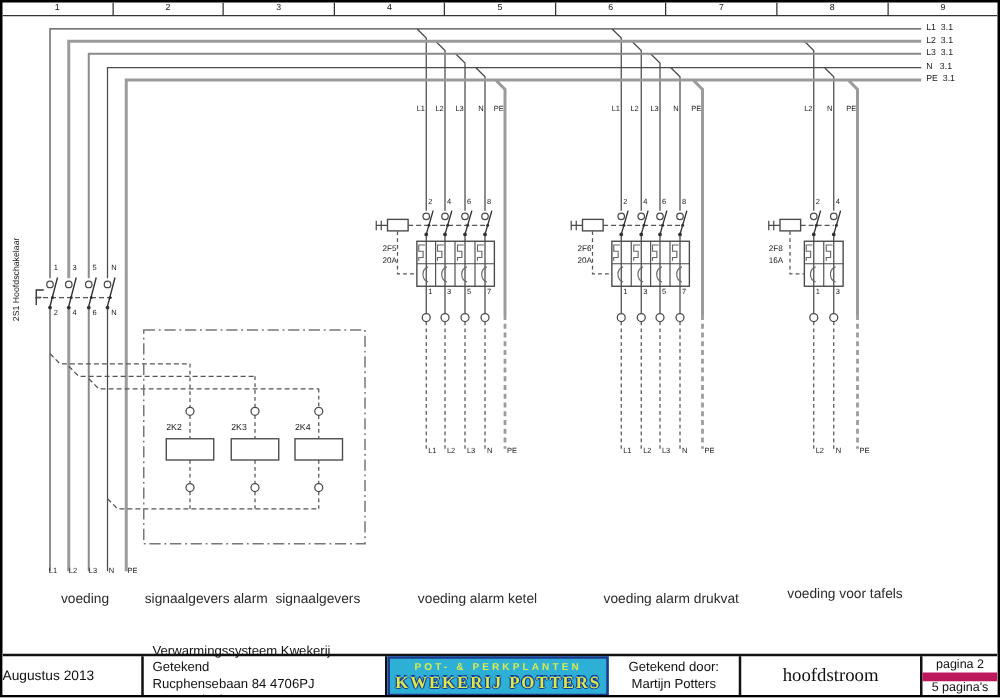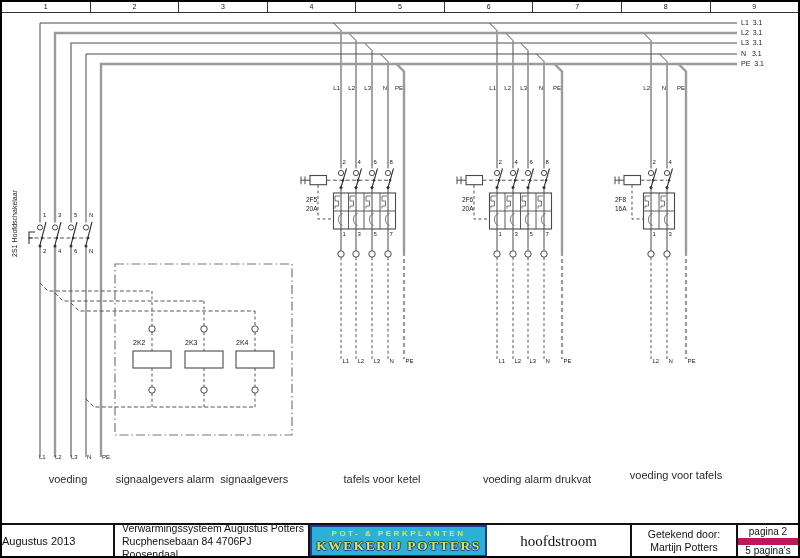--- a/index.html
+++ b/index.html
@@ -241,21 +241,21 @@
   <span class="al t65" style="left:304px;top:204px">20A</span>
   <span class="al t6" style="left:340.5px;top:229px">1</span>
   <span class="al t6" style="left:355.5px;top:229px">3</span>
   <span class="al t6" style="left:371.5px;top:229px">5</span>
   <span class="al t6" style="left:387.5px;top:229px">7</span>
   <span class="al t6" style="left:340.5px;top:356px">L1</span>
   <span class="al t6" style="left:355.5px;top:356px">L2</span>
   <span class="al t6" style="left:371.5px;top:356px">L3</span>
   <span class="al t6" style="left:387.5px;top:356px">N</span>
   <span class="al t6" style="left:403.5px;top:356px">PE</span>
-  <span class="al cap" style="left:300px;width:160px;top:472px">tafels voor ketel</span>
+  <span class="al cap" style="left:300px;width:160px;top:472px">voeding alarm ketel</span>
 
   <span class="al t6 wr" style="left:480px;top:83px">L1</span>
   <span class="al t6 wr" style="left:495px;top:83px">L2</span>
   <span class="al t6 wr" style="left:511px;top:83px">L3</span>
   <span class="al t6 wr" style="left:527px;top:83px">N</span>
   <span class="al t6 wr" style="left:545px;top:83px">PE</span>
   <span class="al t6" style="left:496.5px;top:157px">2</span>
   <span class="al t6" style="left:512.5px;top:157px">4</span>
   <span class="al t6" style="left:527.5px;top:157px">6</span>
   <span class="al t6" style="left:543.5px;top:157px">8</span>
@@ -284,33 +284,33 @@
   <span class="al t6" style="left:650.5px;top:356px">L2</span>
   <span class="al t6" style="left:666.5px;top:356px">N</span>
   <span class="al t6" style="left:685.5px;top:356px">PE</span>
   <span class="al cap" style="left:594px;width:160px;top:468px">voeding voor tafels</span>
 
   <div class="tblock">
     <div class="tcell c-date">
       <span>Augustus 2013</span>
     </div>
     <div class="tcell c-comp">
-      <span>Verwarmingssysteem Augustus Potters</span>
+      <span>Verwarmingssysteem Kwekerij Getekend</span>
       <span>Rucphensebaan 84 4706PJ Roosendaal</span>
     </div>
     <div class="tcell c-logo">
       <span class="logo1">POT- &amp; PERKPLANTEN</span>
       <span class="logo2">KWEKERIJ POTTERS</span>
     </div>
-    <div class="tcell c-sheet">
-      <span>hoofdstroom</span>
-    </div>
     <div class="tcell c-drawn">
       <span>Getekend door:</span>
       <span>Martijn Potters</span>
     </div>
+    <div class="tcell c-sheet">
+      <span>hoofdstroom</span>
+    </div>
     <div class="tcell c-pages">
       <div class="half">pagina 2</div>
       <div class="half">5 pagina's</div>
     </div>
   </div>
 
 </div>
 
 </body></html>

